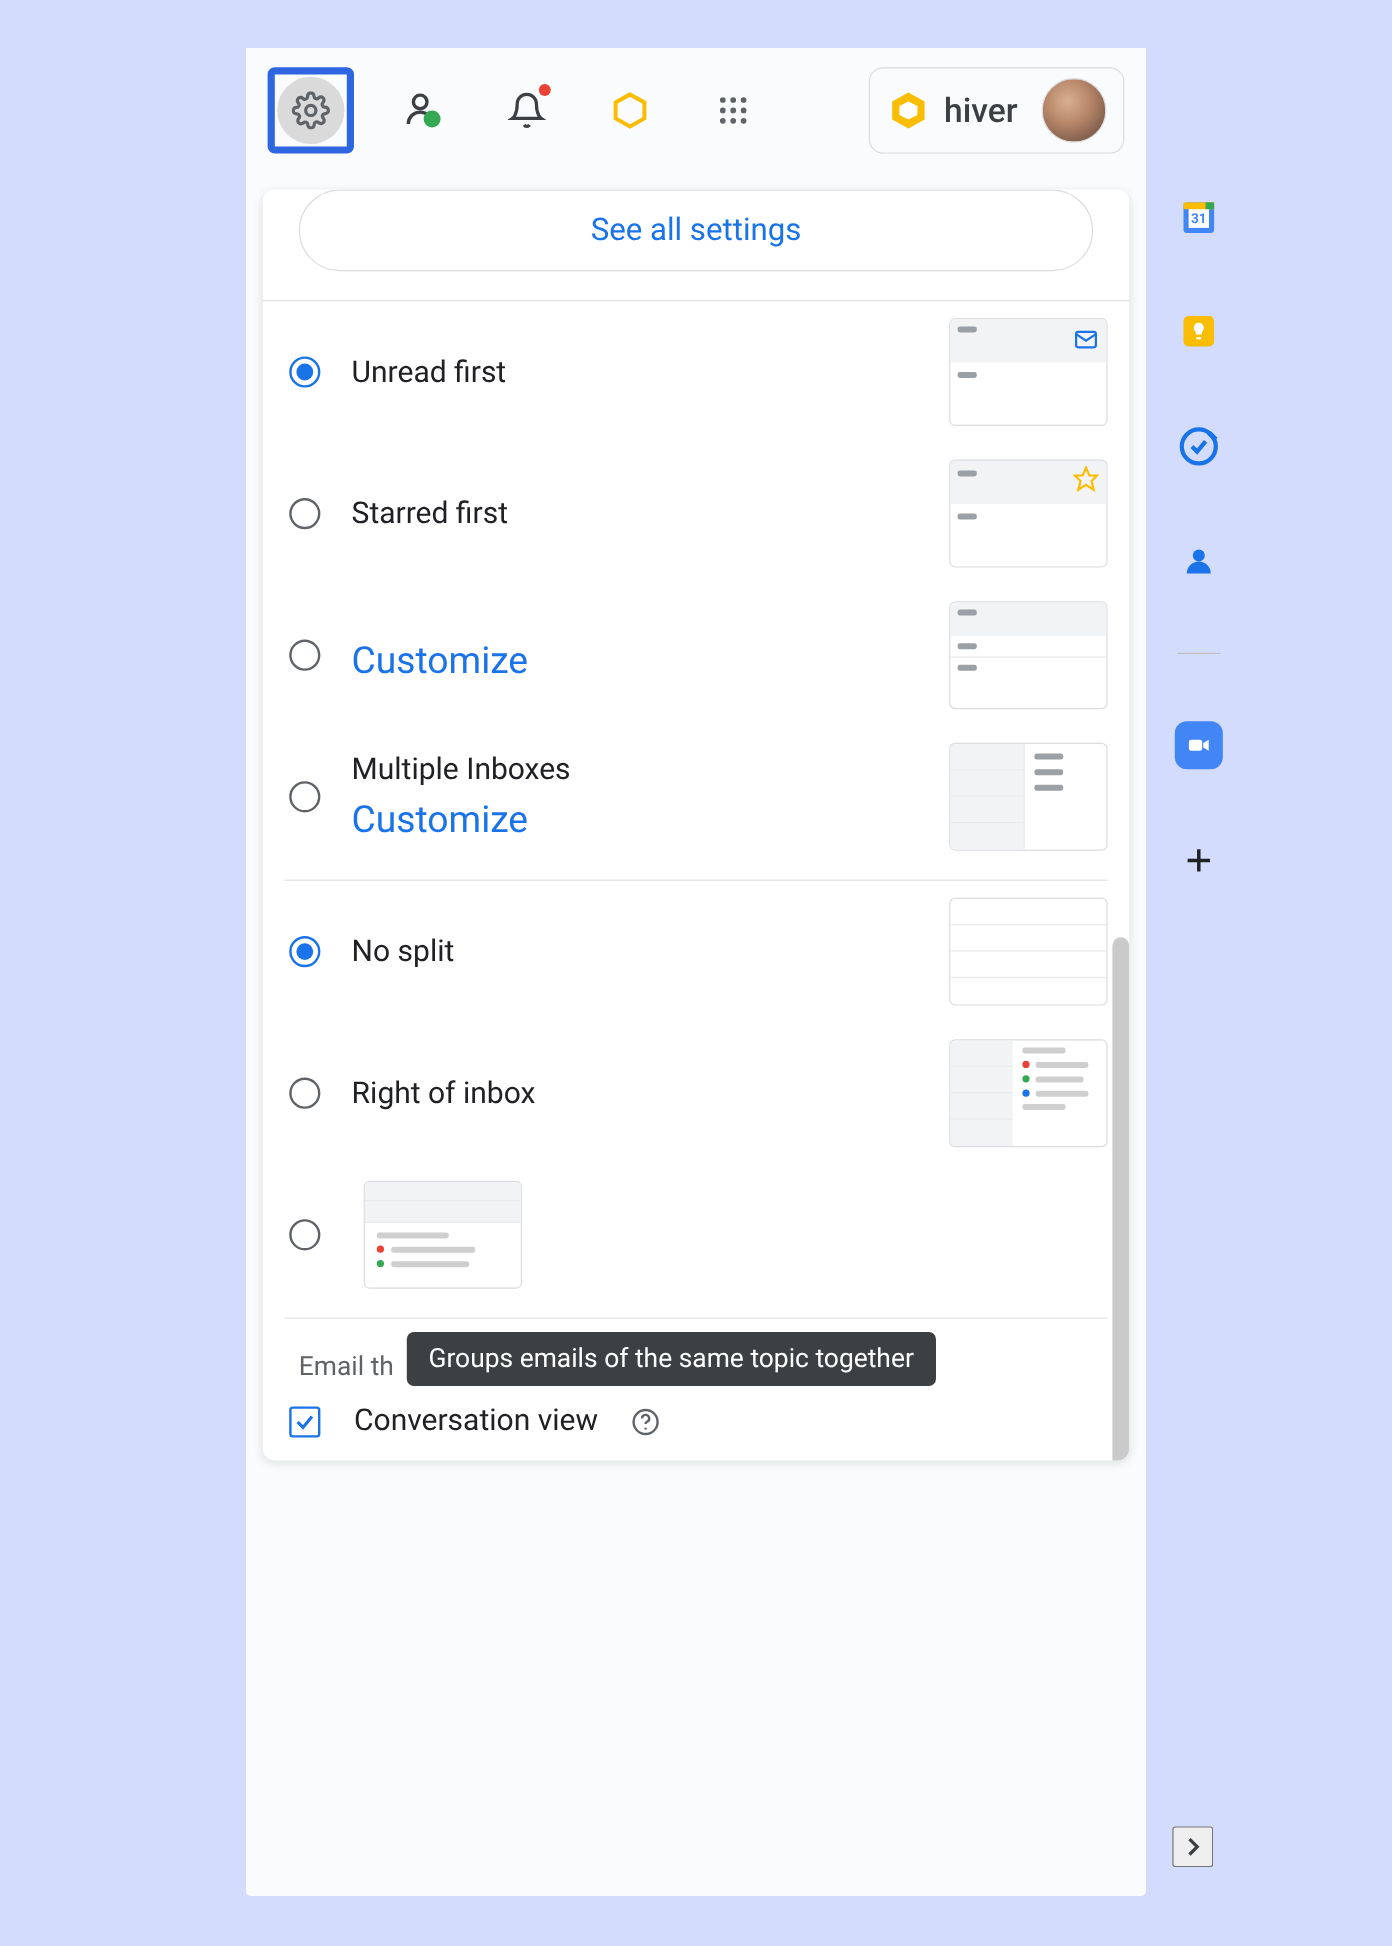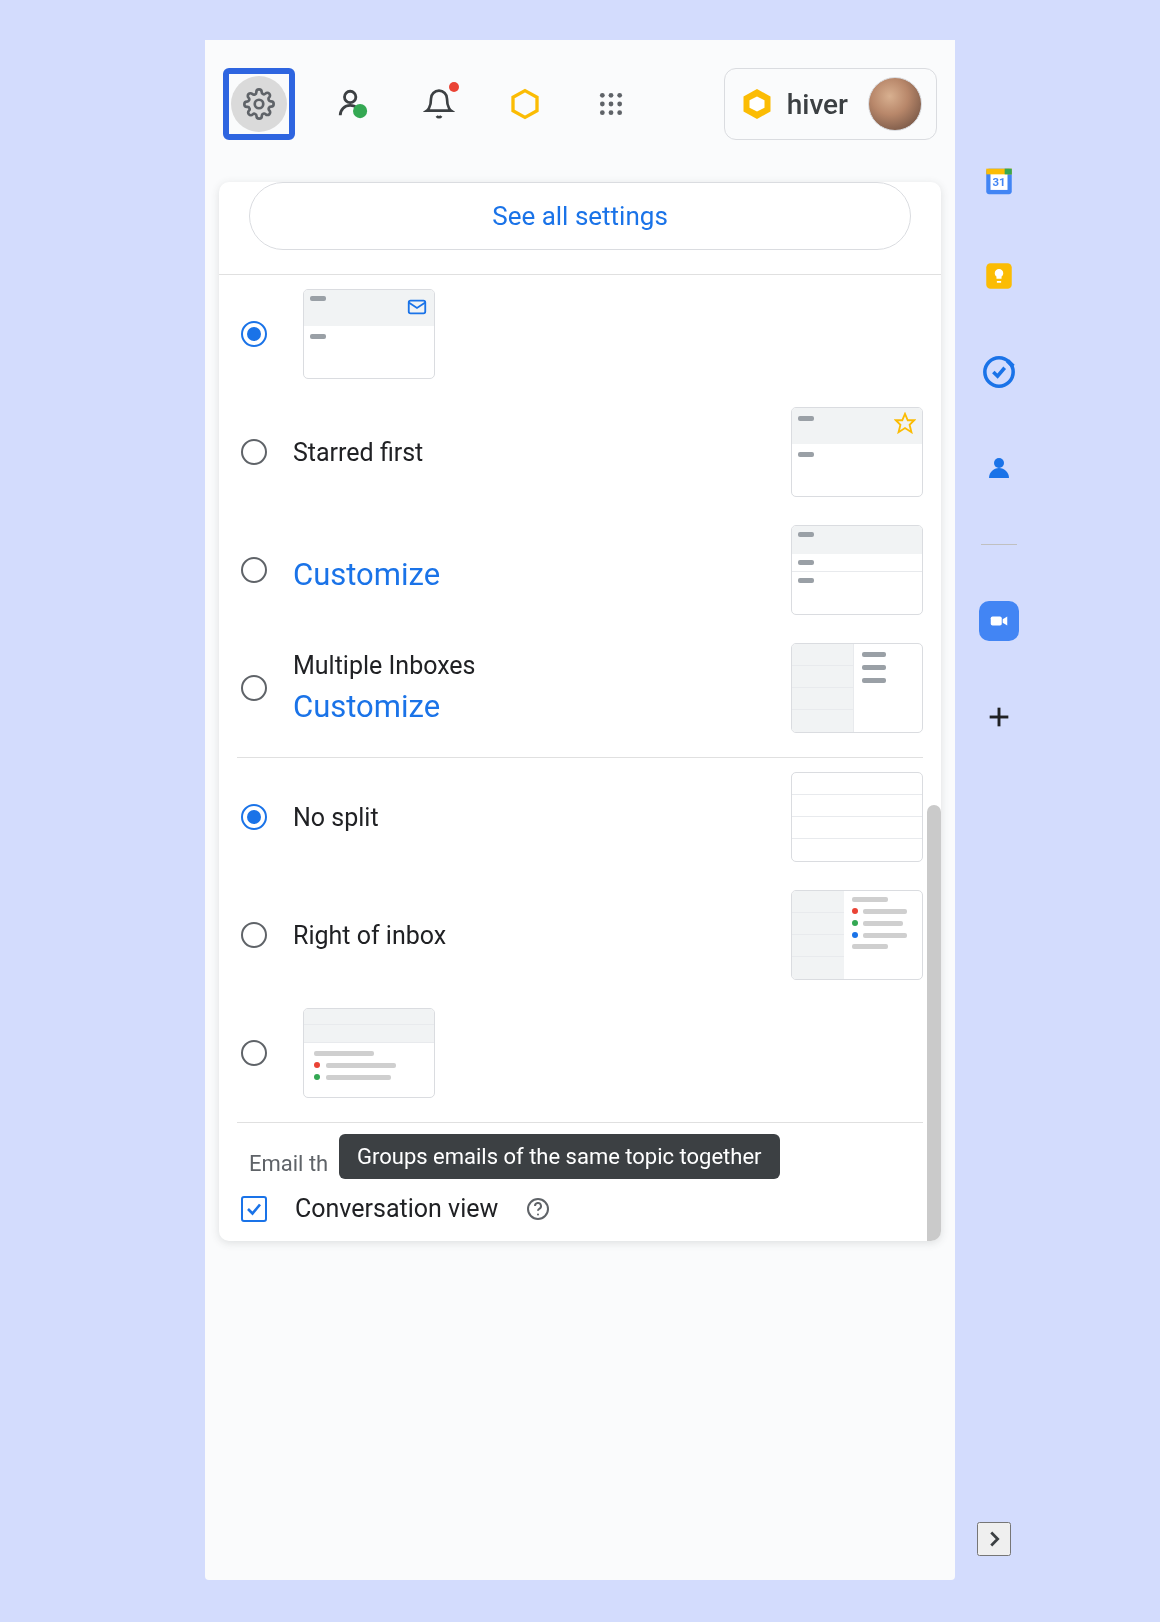--- a/index.html
+++ b/index.html
@@ -20,21 +20,21 @@
     margin: 0 auto;
     background: #fafbfc;
     border-radius: 4px;
     position: relative;
     height: 1540px;
   }
   
   .toolbar {
     display: flex;
     align-items: center;
-    padding: 28px 18px;
+    padding: 16px 18px;
     gap: 30px;
     background: #fafbfc;
   }
   .gear-highlight {
     border: 6px solid #2e65e0;
     border-radius: 6px;
     padding: 2px;
   }
   .icon-btn {
     width: 56px;
@@ -285,20 +285,23 @@
 
   <div class="panel">
     <div class="panel-inner">
       <button class="see-all">See all settings</button>
 
       <div class="settings-scroll">
         <div class="scrollbar-fake"></div>
 
         <div class="option-row">
           <span class="radio checked"></span>
+          <div class="option-text">
+            <div class="option-label">Unread first</div>
+          </div>
           <div class="preview">
             <div style="background:#f1f3f4;height:36px;padding:6px;display:flex;justify-content:space-between;">
               <div style="width:16px;height:5px;background:#9aa0a6;border-radius:2px"></div>
               <svg width="22" height="22" viewBox="0 0 24 24" fill="none" stroke="#1a73e8" stroke-width="2">
                   <rect x="3" y="5" width="18" height="14" rx="2"></rect>
                   <polyline points="3,7 12,13 21,7"></polyline>
                 </svg>
             </div>
             <div style="padding:8px 6px">
                 <div style="width:16px;height:5px;background:#9aa0a6;border-radius:2px"></div>

